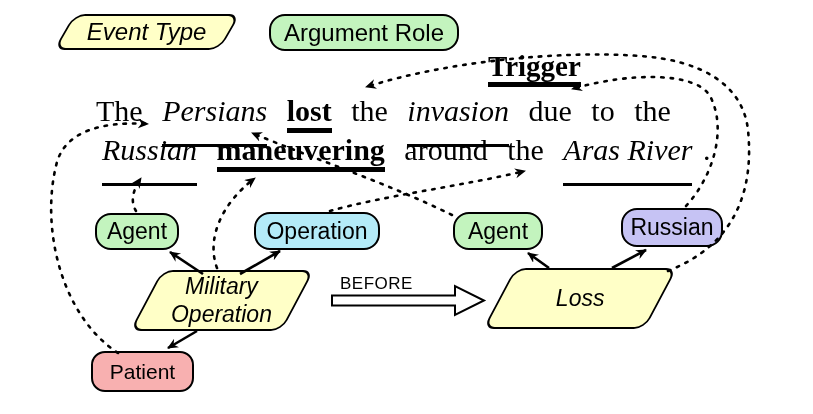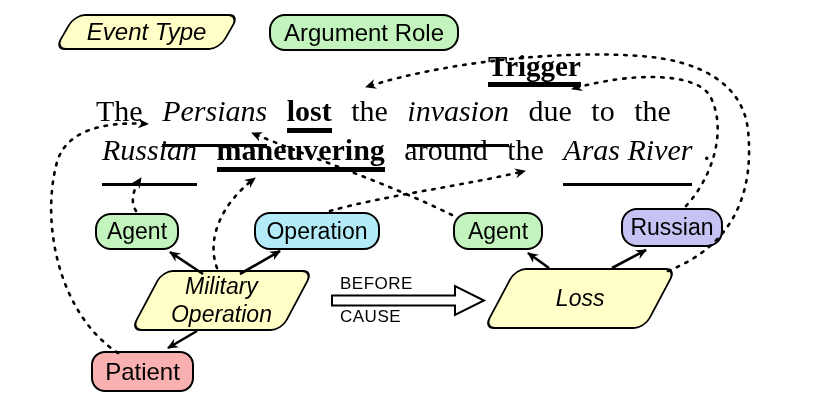--- a/index.html
+++ b/index.html
@@ -78,36 +78,35 @@
   </div>
   <div class="pill" style="left: 254px; top: 212px; width: 126px; height: 38px; background-color: rgb(180, 235, 248);">
     <span>Operation</span>
   </div>
   <div class="pill" style="left: 453px; top: 212px; width: 90px; height: 38px; background-color: rgb(195, 244, 190);">
     <span>Agent</span>
   </div>
   <div class="pill" style="left: 621px; top: 208px; width: 102px; height: 39px; background-color: rgb(198, 195, 244);">
     <span>Russian</span>
   </div>
-  <div class="pill" style="left: 91px; top: 351px; width: 103px; height: 41px; border-radius: 14px; font-size: 24px; background-color: rgb(248, 176, 176);">
+  <div class="pill" style="left: 91px; top: 351px; width: 103px; height: 41px; border-radius: 14px; font-size: 21px; background-color: rgb(248, 176, 176);">
     <span>Patient</span>
   </div>
 
   <div class="event-shape" style="left: 146px; top: 270px; width: 152px; height: 61px; background-color: rgb(255, 255, 199);">
     <span class="inner">
       <span>Military</span><br>
       <span>Operation</span>
     </span>
   </div>
   <div class="event-shape" style="left: 499px; top: 268px; width: 162px; height: 61px; background-color: rgb(255, 255, 199);">
     <span class="inner">Loss</span>
   </div>
 
   <div class="rel-label" style="left:340px;top:274px;">BEFORE</div>
-  <div class="rel-label" style="left:340px;top:307px;">CAUSE</div>
 
   <svg id="arrows" width="813" height="414" viewBox="0 0 813 414">
     <defs>
       <marker id="ah" markerWidth="13" markerHeight="11" refX="10" refY="5" orient="auto" markerUnits="userSpaceOnUse">
         <path d="M0,0 L11,5 L0,10 L3.5,5 Z" fill="#000"></path>
       </marker>
     </defs>
 
     <g stroke="#000" stroke-width="2.6" fill="none">
       <path d="M 203 274 L 170 252" marker-end="url(#ah)"></path>

